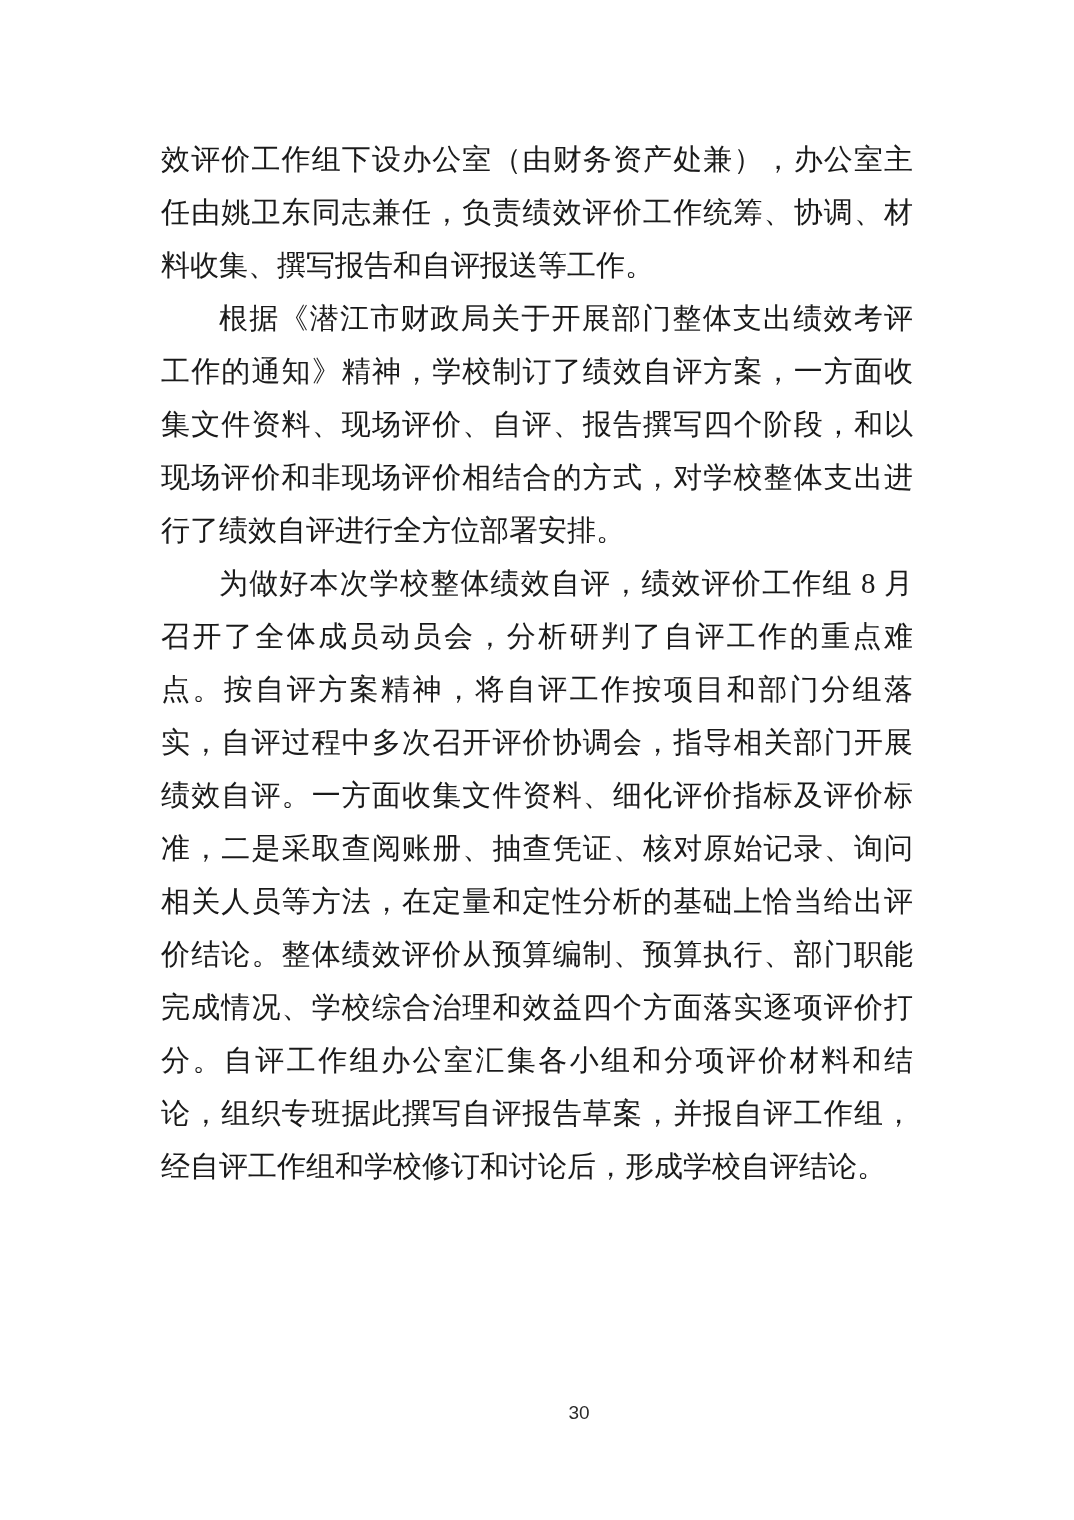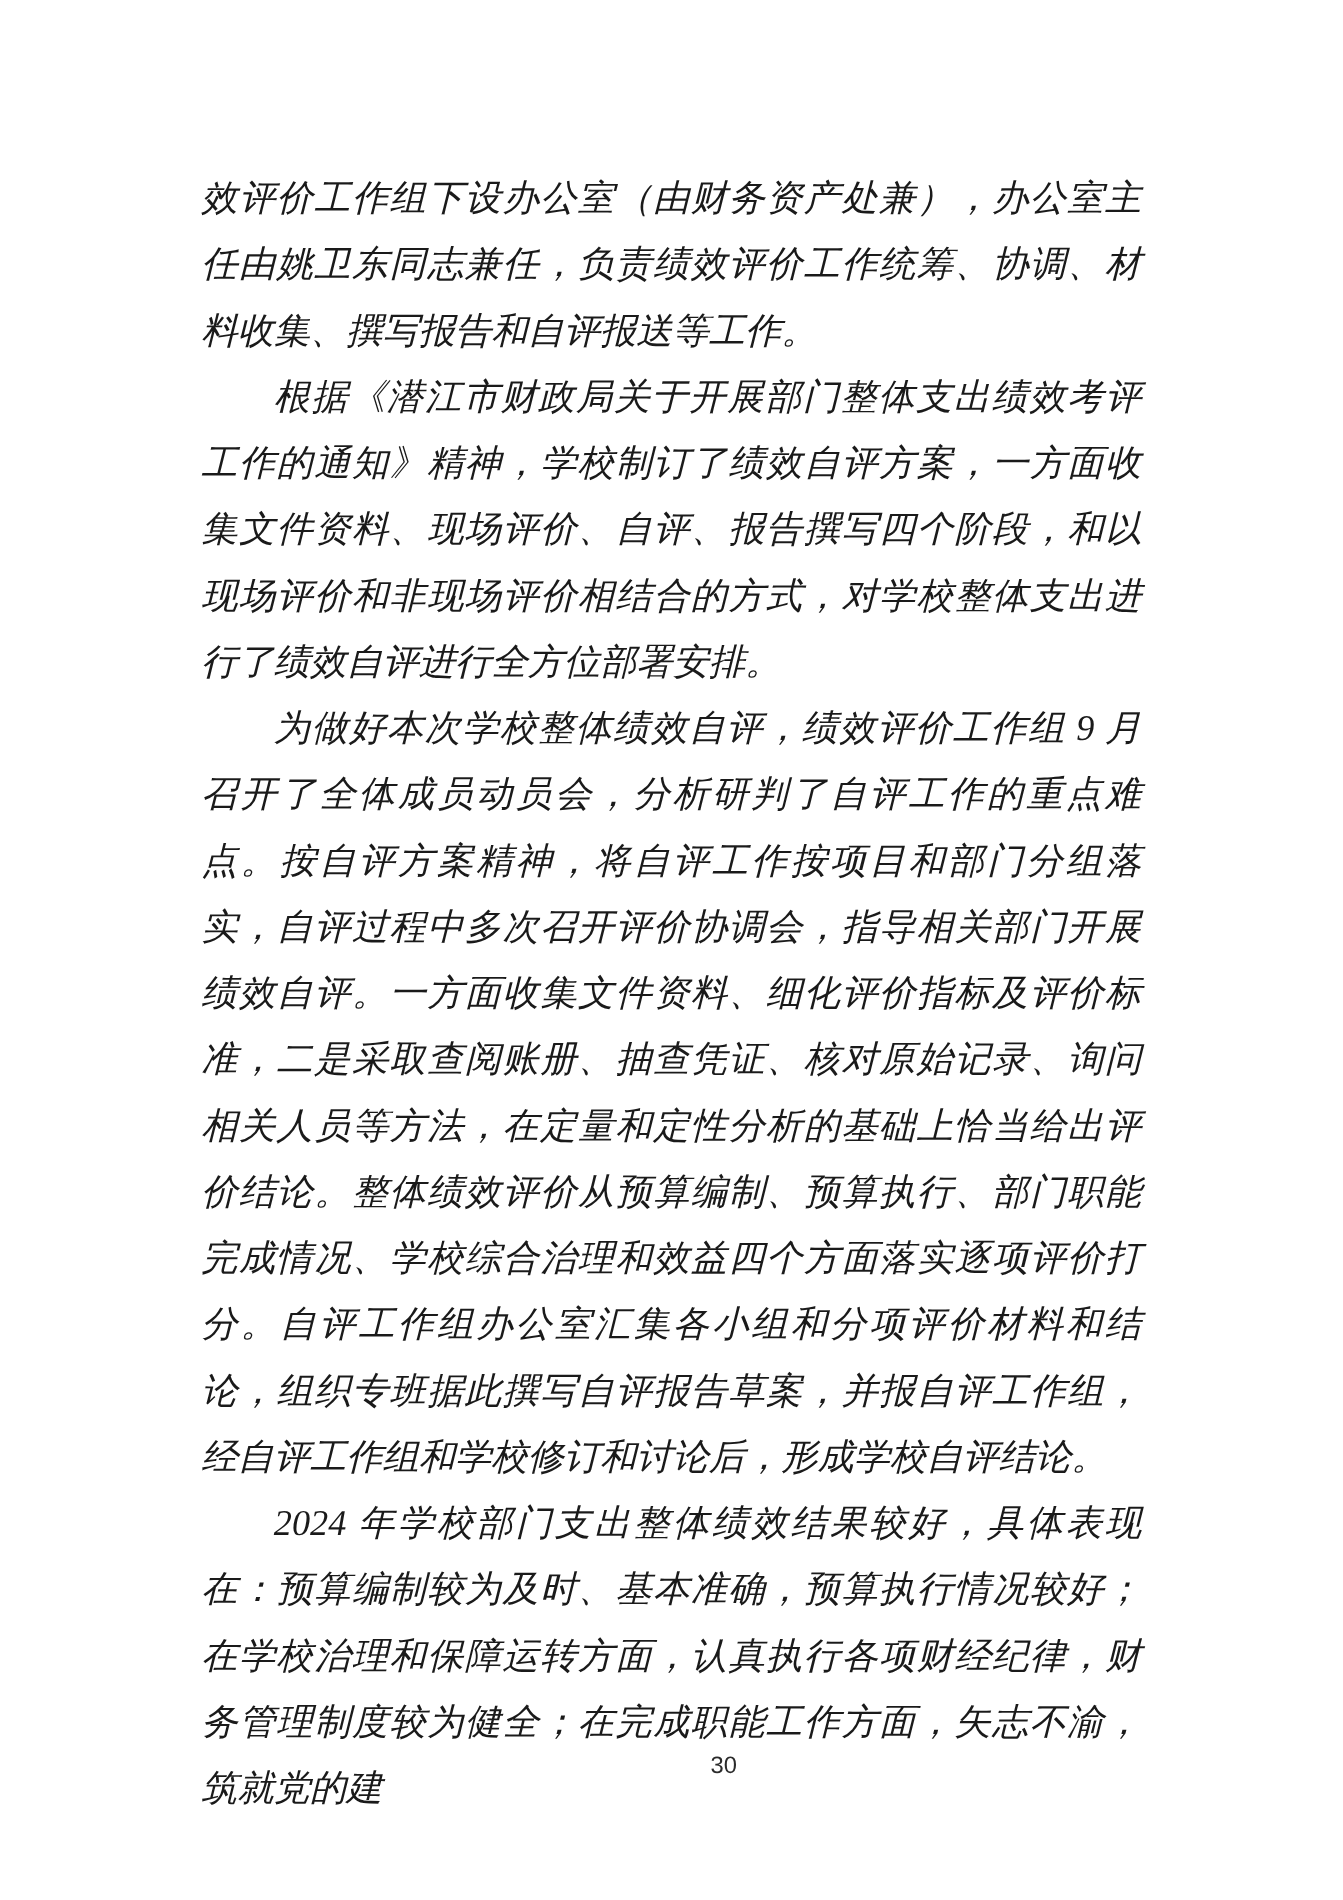--- a/index.html
+++ b/index.html
@@ -19,21 +19,20 @@
     position: absolute;
     top: 133px;
     left: 161px;
     width: 752px;
     font-family: "Liberation Serif", "DejaVu Serif", serif;
     font-size: 29px;
     line-height: 53px;
     color: #1a1a1a;
     text-align: justify;
     text-justify: inter-character;
-    font-style: italic;
   }
   .content p {
     margin: 0;
     padding: 0;
     word-break: break-all;
   }
   .content p.indent {
     text-indent: 2em;
   }
   .page-footer {
@@ -50,19 +49,18 @@
     color: #2b2b2b;
   }
 </style>
 </head>
 <body>
 
 <div class="page">
   <div class="content">
     <p>效评价工作组下设办公室（由财务资产处兼），办公室主任由姚卫东同志兼任，负责绩效评价工作统筹、协调、材料收集、撰写报告和自评报送等工作。</p>
     <p class="indent">根据《潜江市财政局关于开展部门整体支出绩效考评工作的通知》精神，学校制订了绩效自评方案，一方面收集文件资料、现场评价、自评、报告撰写四个阶段，和以现场评价和非现场评价相结合的方式，对学校整体支出进行了绩效自评进行全方位部署安排。</p>
-    <p class="indent">为做好本次学校整体绩效自评，绩效评价工作组 9 月召开了全体成员动员会，分析研判了自评工作的重点难点。按自评方案精神，将自评工作按项目和部门分组落实，自评过程中多次召开评价协调会，指导相关部门开展绩效自评。一方面收集文件资料、细化评价指标及评价标准，二是采取查阅账册、抽查凭证、核对原始记录、询问相关人员等方法，在定量和定性分析的基础上恰当给出评价结论。整体绩效评价从预算编制、预算执行、部门职能完成情况、学校综合治理和效益四个方面落实逐项评价打分。自评工作组办公室汇集各小组和分项评价材料和结论，组织专班据此撰写自评报告草案，并报自评工作组，经自评工作组和学校修订和讨论后，形成学校自评结论。</p>
-    <p class="indent">2024 年学校部门支出整体绩效结果较好，具体表现在：预算编制较为及时、基本准确，预算执行情况较好；在学校治理和保障运转方面，认真执行各项财经纪律，财务管理制度较为健全；在完成职能工作方面，矢志不渝，筑就党的建</p>
+    <p class="indent">为做好本次学校整体绩效自评，绩效评价工作组 8 月召开了全体成员动员会，分析研判了自评工作的重点难点。按自评方案精神，将自评工作按项目和部门分组落实，自评过程中多次召开评价协调会，指导相关部门开展绩效自评。一方面收集文件资料、细化评价指标及评价标准，二是采取查阅账册、抽查凭证、核对原始记录、询问相关人员等方法，在定量和定性分析的基础上恰当给出评价结论。整体绩效评价从预算编制、预算执行、部门职能完成情况、学校综合治理和效益四个方面落实逐项评价打分。自评工作组办公室汇集各小组和分项评价材料和结论，组织专班据此撰写自评报告草案，并报自评工作组，经自评工作组和学校修订和讨论后，形成学校自评结论。</p>
   </div>
   <div class="page-footer">
     <span class="page-number">30</span>
   </div>
 </div>
 
 </body></html>

